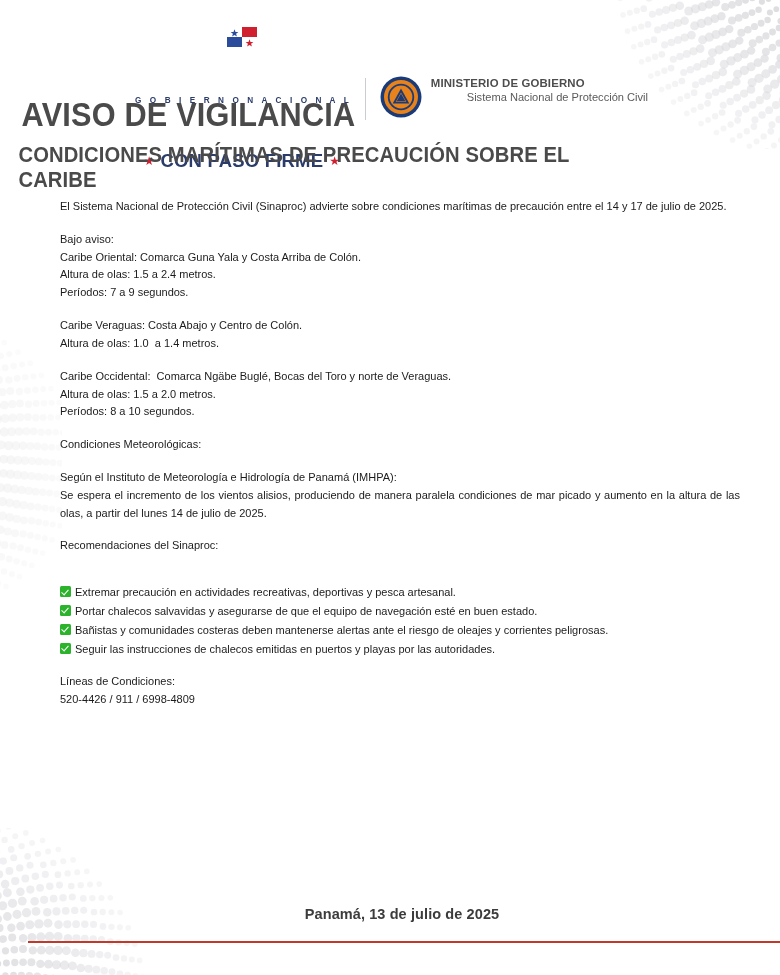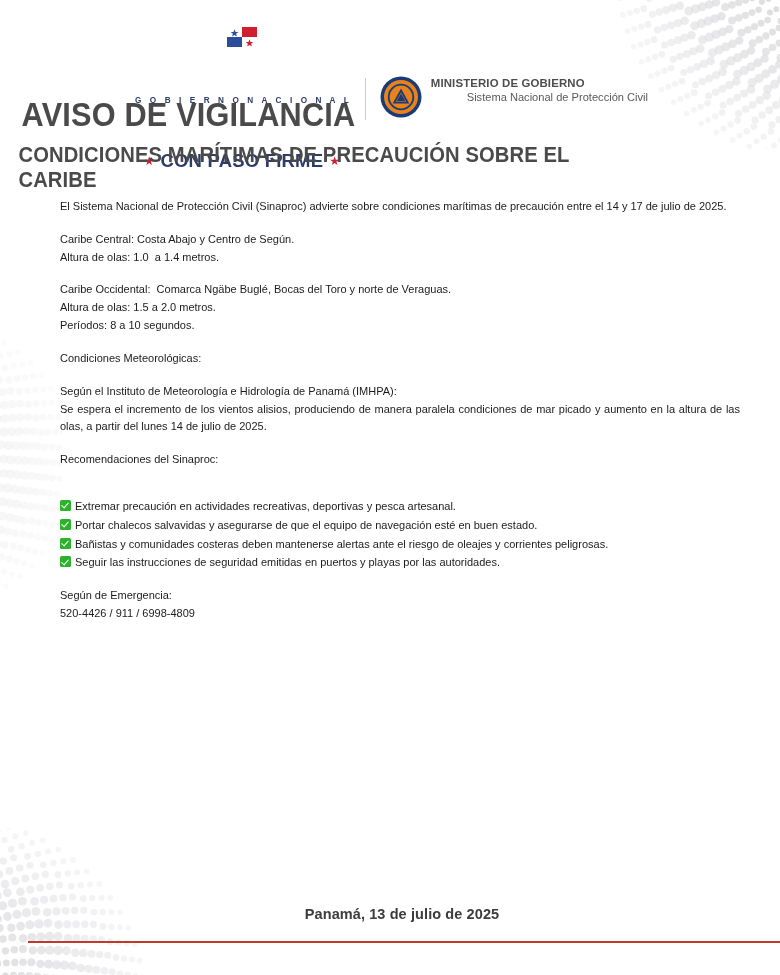--- a/index.html
+++ b/index.html
@@ -3154,23 +3154,29 @@
 
   <div id="title-block">
     <h1 id="main-title">AVISO DE VIGILANCIA</h1>
     <h2 id="sub-title">CONDICIONES MARÍTIMAS DE PRECAUCIÓN SOBRE EL CARIBE</h2>
   </div>
 
   <div id="body-text">
 
     <p class="para">El Sistema Nacional de Protección Civil (Sinaproc) advierte sobre condiciones marítimas de precaución entre el 14 y 17 de julio de 2025.</p>
 
+    <div class="block">
+      <p class="line">Bajo aviso:</p>
+      <p class="line">Caribe Oriental: Comarca Guna Yala y Costa Arriba de Colón.</p>
+      <p class="line">Altura de olas: 1.5 a 2.4 metros.</p>
+      <p class="line">Períodos: 7 a 9 segundos.</p>
+    </div>
 
     <div class="block">
-      <p class="line">Caribe Central: Costa Abajo y Centro de Según.</p>
+      <p class="line">Caribe Veraguas: Costa Abajo y Centro de Colón.</p>
       <p class="line">Altura de olas: 1.0  a 1.4 metros.</p>
     </div>
 
     <div class="block">
       <p class="line">Caribe Occidental:  Comarca Ngäbe Buglé, Bocas del Toro y norte de Veraguas.</p>
       <p class="line">Altura de olas: 1.5 a 2.0 metros.</p>
       <p class="line">Períodos: 8 a 10 segundos.</p>
     </div>
 
     <div class="block">
@@ -3185,25 +3191,25 @@
     <div class="block">
       <p class="line">Recomendaciones del Sinaproc:</p>
     </div>
 
     <div id="gap-after-rec"></div>
 
     <div id="rec-list">
       <p class="rec-item"><span class="chk"></span><span>Extremar precaución en actividades recreativas, deportivas y pesca artesanal.</span></p>
       <p class="rec-item"><span class="chk"></span><span>Portar chalecos salvavidas y asegurarse de que el equipo de navegación esté en buen estado.</span></p>
       <p class="rec-item"><span class="chk"></span><span>Bañistas y comunidades costeras deben mantenerse alertas ante el riesgo de oleajes y corrientes peligrosas.</span></p>
-      <p class="rec-item"><span class="chk"></span><span>Seguir las instrucciones de seguridad emitidas en puertos y playas por las autoridades.</span></p>
+      <p class="rec-item"><span class="chk"></span><span>Seguir las instrucciones de chalecos emitidas en puertos y playas por las autoridades.</span></p>
     </div>
 
     <div class="block" style="margin-top:15px">
-      <p class="line">Según de Emergencia:</p>
+      <p class="line">Líneas de Condiciones:</p>
       <p class="line">520-4426 / 911 / 6998-4809</p>
     </div>
 
   </div>
 
   <div id="footer-date">Panamá, 13 de julio de 2025</div>
   <div id="footer-rule"></div>
 
 </div>
 

